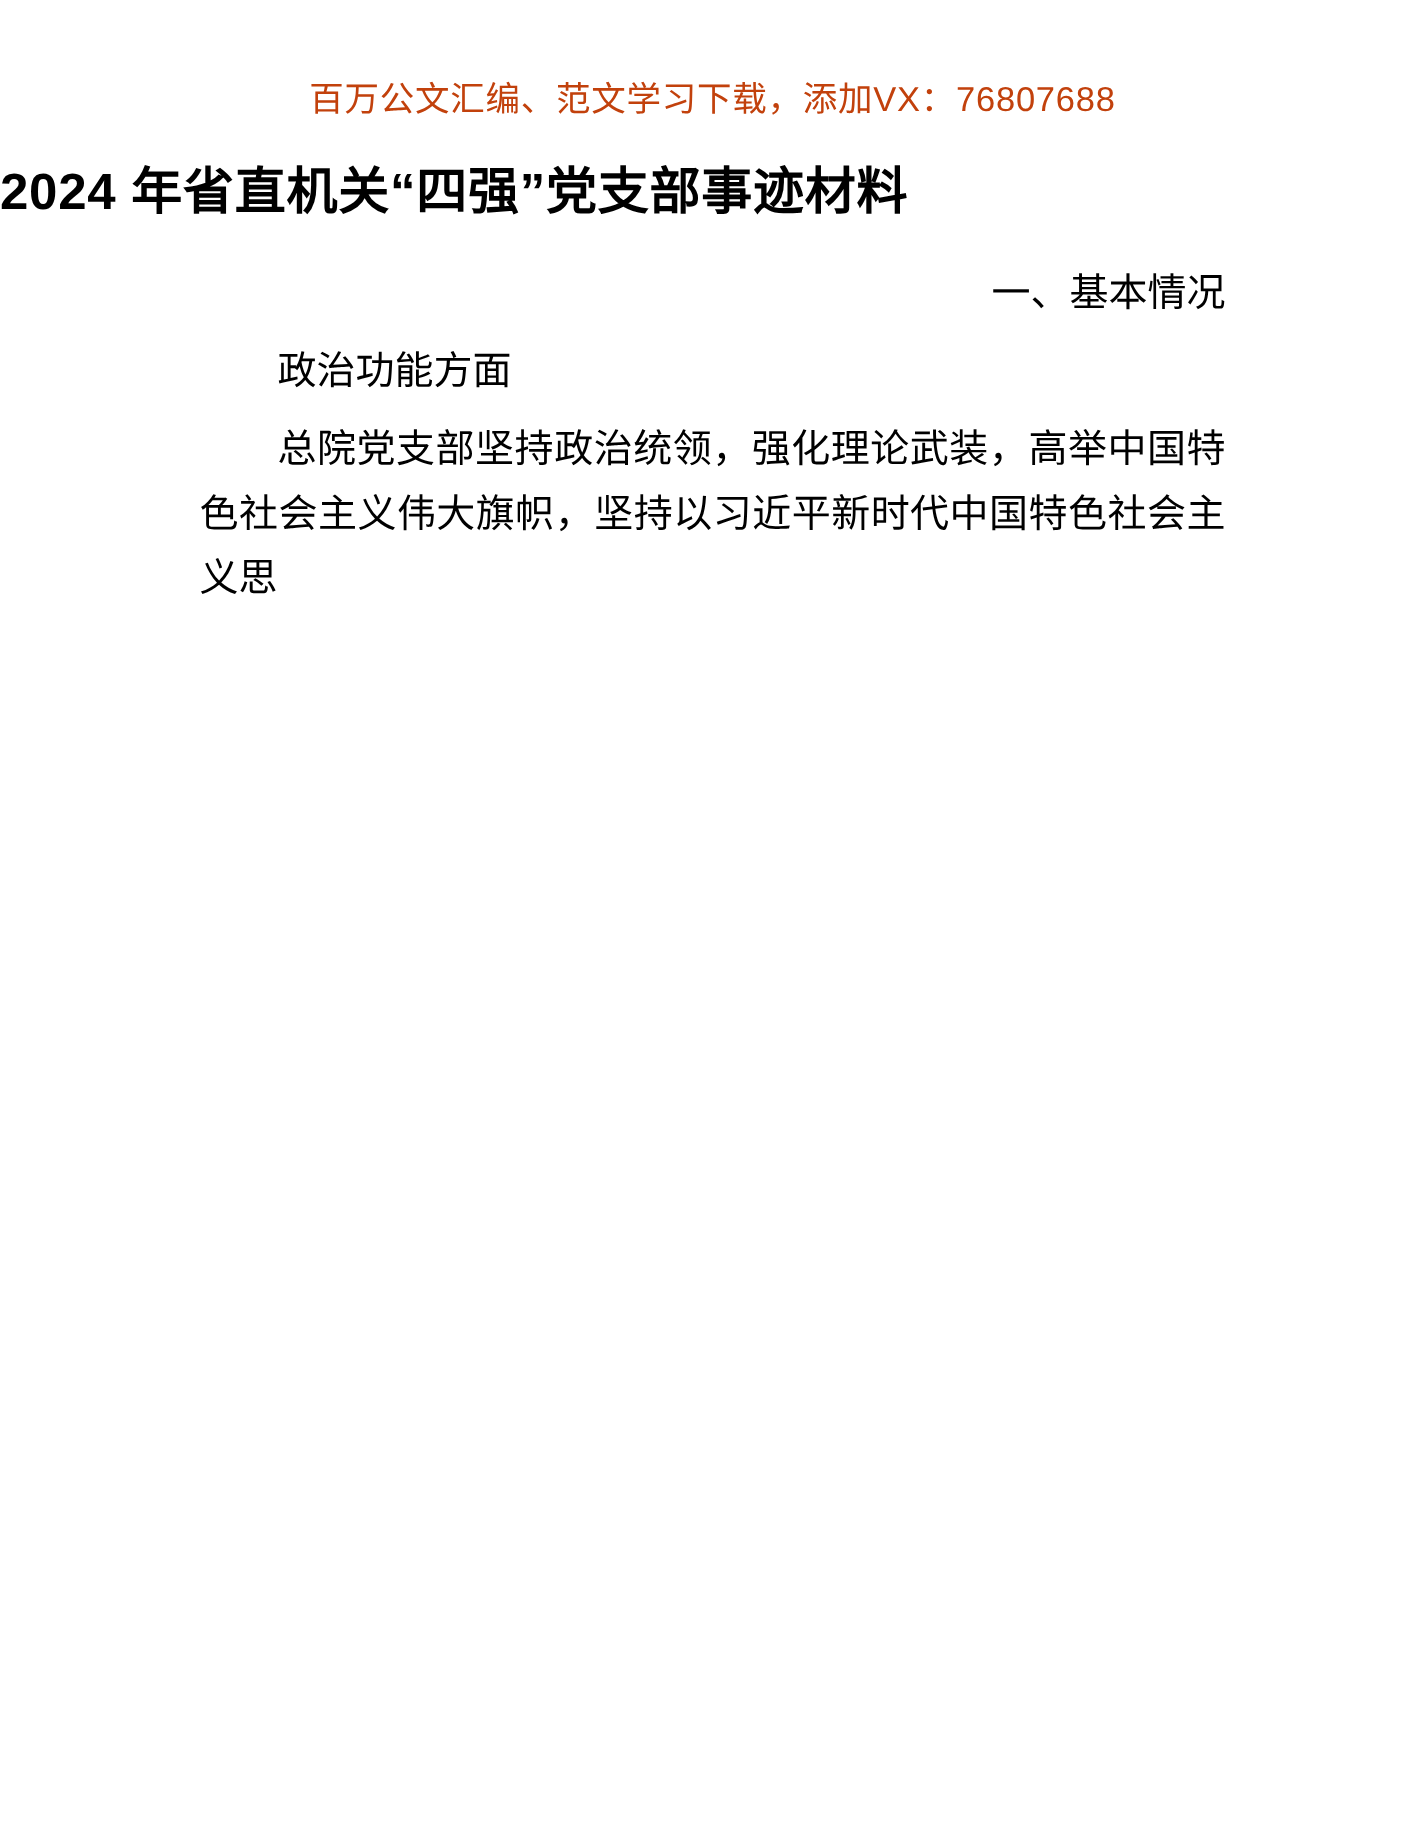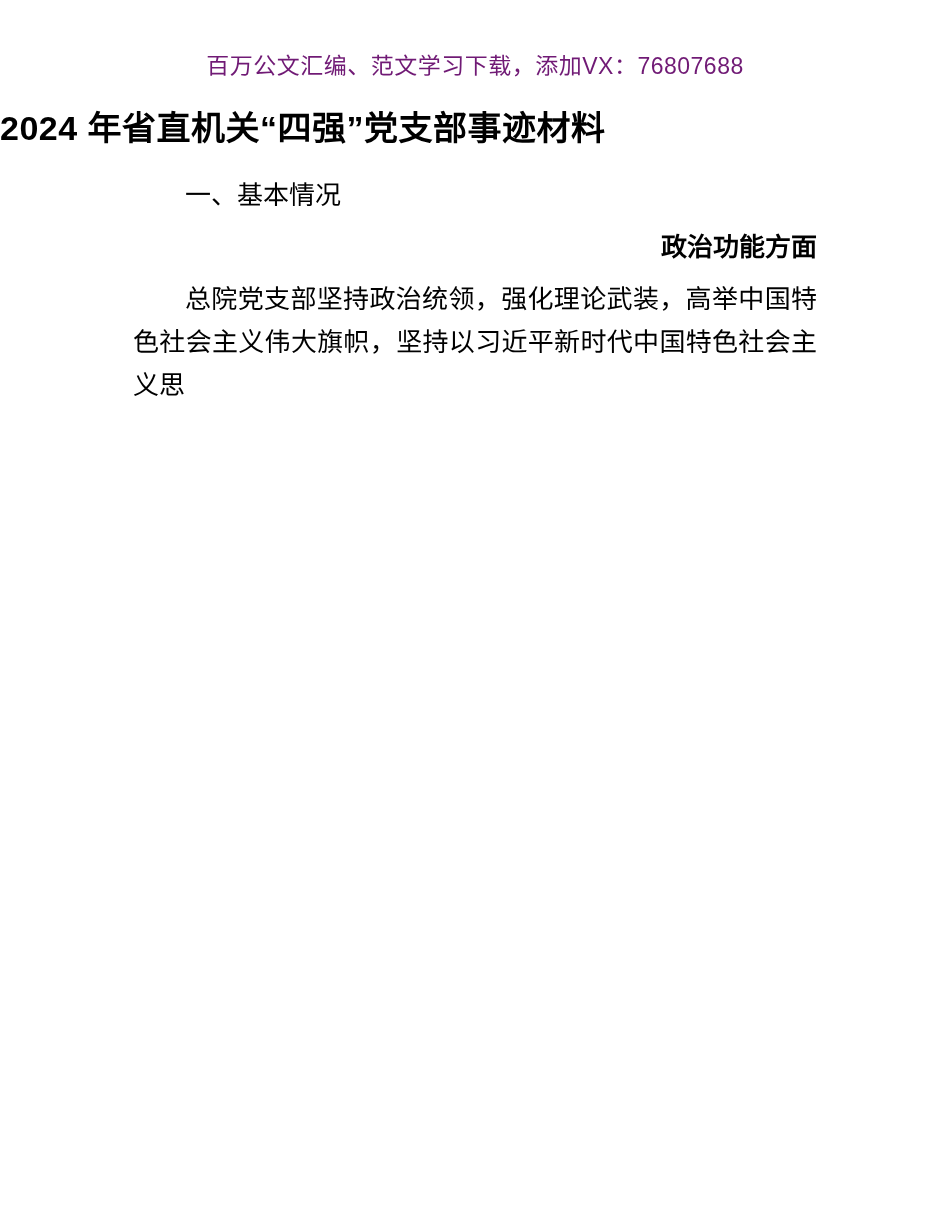--- a/index.html
+++ b/index.html
@@ -16,48 +16,48 @@
     position: relative;
     width: 950px;
     height: 1230px;
     background: #ffffff;
   }
   .watermark {
     margin: 51px 0 0 0;
     text-align: center;
     font-size: 23px;
     line-height: 30px;
-    color: #701a75;
+    color: #c2410c;
     letter-spacing: 0.5px;
   }
   .doc-title {
     margin: 25px 0 0 0;
     font-size: 34px;
     line-height: 44px;
     font-weight: 700;
     letter-spacing: 0.5px;
   }
   .content {
     margin: 24px 133px 0 133px;
     width: 684px;
     font-size: 26px;
     line-height: 43px;
   }
   .block {
     margin: 9px 0 0 0;
     text-indent: 2em;
   }
-  .block:first-child { margin-top: 0; }
+  .block:first-child { margin-top: 0; text-align: right; }
   .heading {
     font-weight: 500;
     text-align: left;
   }
   .subheading {
-    font-weight: 700;
-    text-align: right;
+    font-weight: 400;
+    text-align: left;
   }
   .paragraph {
     text-align: justify;
     text-justify: inter-character;
   }
 </style>
 </head>
 <body>
 
 <div class="page">

